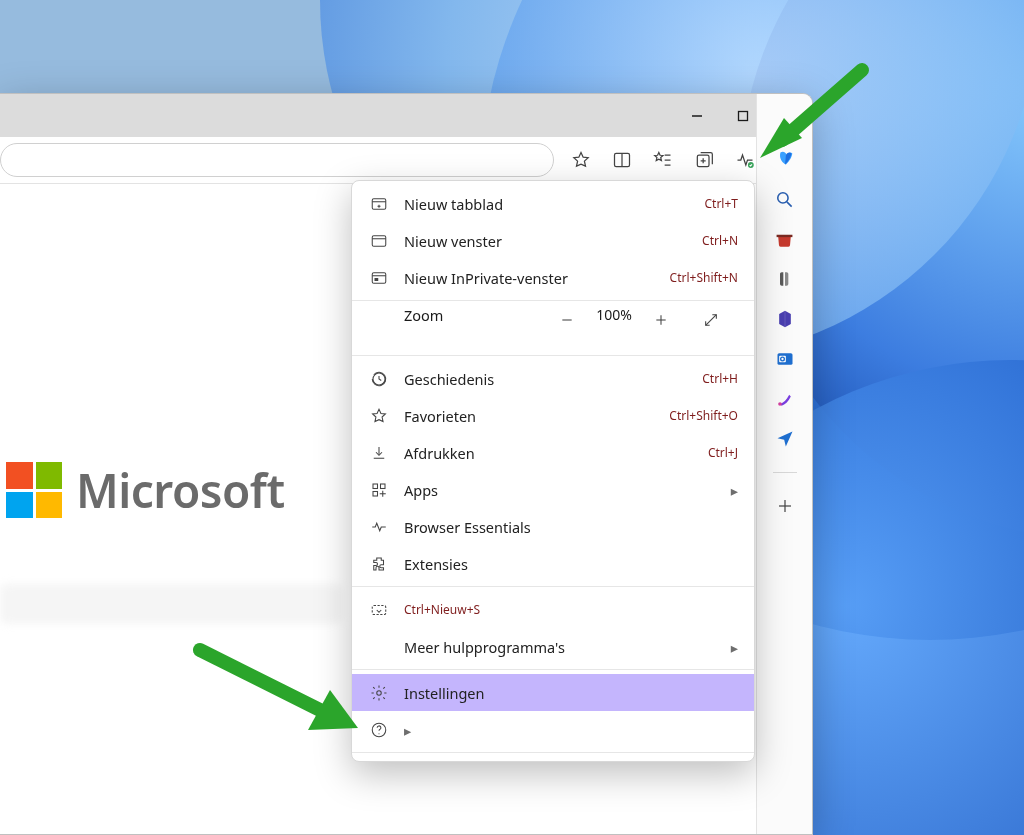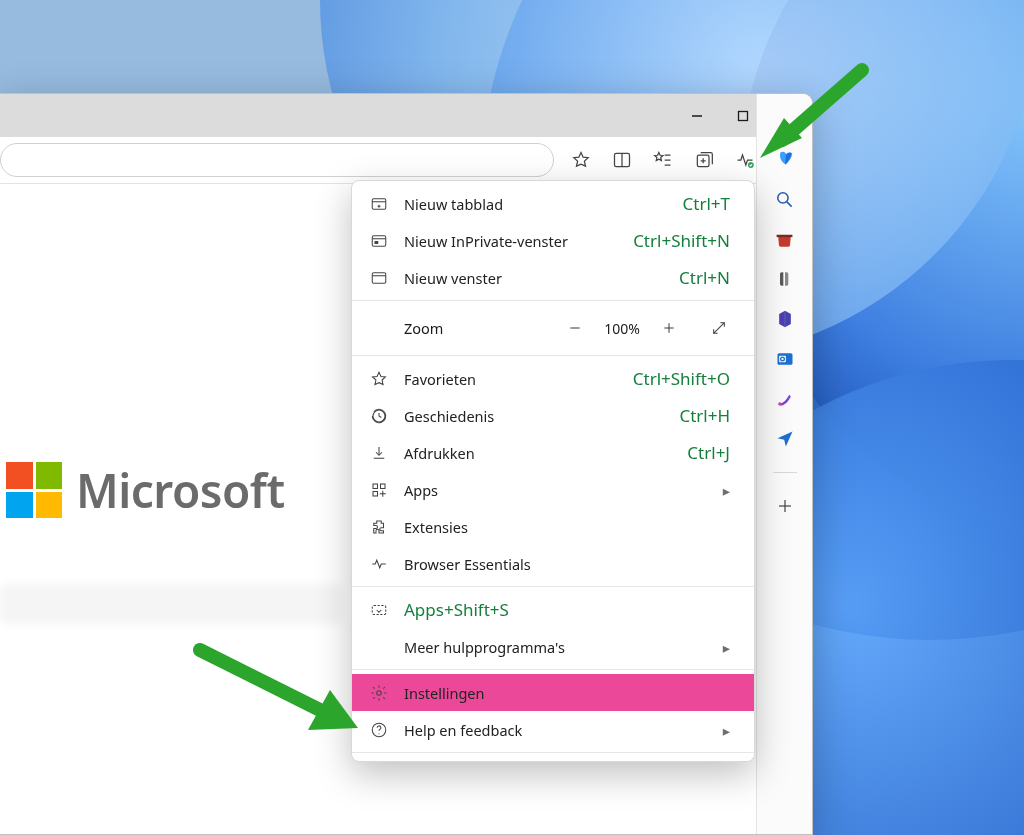--- a/index.html
+++ b/index.html
@@ -34,29 +34,29 @@
 .ms-word{font-size:46px;font-weight:600;color:#6b6b6b;letter-spacing:-.5px}
 .blurcard{position:absolute;left:0;top:400px;width:342px;height:40px;background:#f5f5f5;border-radius:6px;filter:blur(4px)}
 
 
 .sidebar{position:absolute;right:0;top:0;width:56px;height:100%;border-left:1px solid #e3e3e3;background:#fbfbfb;display:flex;flex-direction:column;align-items:center;padding-top:54px;gap:18px}
 .side-ic{width:22px;height:22px;display:flex;align-items:center;justify-content:center;cursor:pointer}
 .side-sep{width:24px;border-top:1px solid #d8d8d8;margin:4px 0}
 
 
 .menu{position:absolute;left:351px;top:180px;width:404px;background:#fff;border:1px solid #d8d8d8;border-radius:8px;box-shadow:0 12px 36px rgba(0,0,0,.25);padding:4px 0;z-index:10}
-.mrow{display:flex;align-items:center;height:37px;padding:0 24px 0 16px;cursor:pointer;font-size:14.5px;color:#222}
+.mrow{display:flex;align-items:center;height:37px;padding:0 16px 0 16px;cursor:pointer;font-size:14.5px;color:#222}
 .mrow .ic{width:22px;height:22px;margin-right:14px;display:flex;align-items:center;justify-content:center;flex-shrink:0}
 .mrow .ic svg{stroke:#444;fill:none;stroke-width:1.4}
 .mrow .lab{flex:1}
-.mrow .sc{color:#15803d;font-size:17px}
+.mrow .sc{color:#7f1d1d;font-size:12px}
 .mrow .arrow{color:#6e6e6e}
-.mrow.hi{background:#ec4899}
+.mrow.hi{background:#c4b5fd}
 .msep{height:1px;background:#e6e6e6;margin:4px 0}
-.zoomrow{display:flex;align-items:center;height:46px;padding:0 20px 0 52px;gap:10px}
+.zoomrow{display:flex;height:46px;padding:0 28px 0 52px;gap:10px}
 .zoomrow .lab{flex:1;font-size:14.5px}
 .zbtn{width:30px;height:30px;display:flex;align-items:center;justify-content:center;cursor:pointer;border-radius:4px}
 .zval{width:44px;text-align:center}
 .expand{margin-left:10px}
 
 
 .guide{position:absolute;z-index:50;pointer-events:none}
 .guide svg{overflow:visible}
 .guidepath{stroke:#2ba52b;stroke-width:14;fill:none;stroke-linecap:round}
 .guidehead{fill:#2ba52b}
@@ -222,35 +222,35 @@
           </svg>
         </span>
       <span class="lab">Nieuw tabblad</span>
       <span class="sc">Ctrl+T</span>
     </div>
     <div class="mrow">
       <span class="ic">
           <svg width="18" height="18" viewBox="0 0 24 24">
             <rect x="3" y="5" width="18" height="14" rx="2"></rect>
             <line x1="3" y1="9" x2="21" y2="9"></line>
+          </svg>
+        </span>
+      <span class="lab">Nieuw venster</span>
+      <span class="sc">Ctrl+N</span>
+    </div>
+    <div class="mrow">
+      <span class="ic">
+          <svg width="18" height="18" viewBox="0 0 24 24">
+            <rect x="3" y="5" width="18" height="14" rx="2"></rect>
+            <line x1="3" y1="9" x2="21" y2="9"></line>
             <rect x="6" y="12" width="5" height="4" fill="#444" stroke="none"></rect>
           </svg>
         </span>
       <span class="lab">Nieuw InPrivate-venster</span>
       <span class="sc">Ctrl+Shift+N</span>
-    </div>
-    <div class="mrow">
-      <span class="ic">
-          <svg width="18" height="18" viewBox="0 0 24 24">
-            <rect x="3" y="5" width="18" height="14" rx="2"></rect>
-            <line x1="3" y1="9" x2="21" y2="9"></line>
-          </svg>
-        </span>
-      <span class="lab">Nieuw venster</span>
-      <span class="sc">Ctrl+N</span>
     </div>
     <div class="msep"></div>
     <div class="zoomrow">
       <span class="lab">Zoom</span>
       <span class="zbtn">
           <svg width="16" height="16" viewBox="0 0 24 24" stroke="#444" stroke-width="1.6">
             <line x1="5" y1="12" x2="19" y2="12"></line>
           </svg>
         </span>
       <span class="zval">100%</span>
@@ -265,36 +265,36 @@
             <path d="M4 20L20 4"></path>
             <path d="M14 4h6v6"></path>
             <path d="M10 20H4v-6"></path>
           </svg>
         </span>
     </div>
     <div class="msep"></div>
     <div class="mrow">
       <span class="ic">
           <svg width="18" height="18" viewBox="0 0 24 24">
-            <path d="M12 3l2.6 5.6 6 .6-4.5 4.2 1.3 6L12 16.9 6.6 19.4l1.3-6L3.4 9.2l6-.6L12 3z"></path>
-          </svg>
-        </span>
-      <span class="lab">Favorieten</span>
-      <span class="sc">Ctrl+Shift+O</span>
-    </div>
-    <div class="mrow">
-      <span class="ic">
-          <svg width="18" height="18" viewBox="0 0 24 24">
             <circle cx="12" cy="12" r="8"></circle>
             <path d="M12 8v4l3 2"></path>
             <path d="M3 12a9 9 0 1 0 2-5.7"></path>
           </svg>
         </span>
       <span class="lab">Geschiedenis</span>
       <span class="sc">Ctrl+H</span>
+    </div>
+    <div class="mrow">
+      <span class="ic">
+          <svg width="18" height="18" viewBox="0 0 24 24">
+            <path d="M12 3l2.6 5.6 6 .6-4.5 4.2 1.3 6L12 16.9 6.6 19.4l1.3-6L3.4 9.2l6-.6L12 3z"></path>
+          </svg>
+        </span>
+      <span class="lab">Favorieten</span>
+      <span class="sc">Ctrl+Shift+O</span>
     </div>
     <div class="mrow">
       <span class="ic">
           <svg width="18" height="18" viewBox="0 0 24 24">
             <path d="M12 4v10"></path>
             <path d="M8 11l4 4 4-4"></path>
             <line x1="5" y1="19" x2="19" y2="19"></line>
           </svg>
         </span>
       <span class="lab">Afdrukken</span>
@@ -309,42 +309,42 @@
             <line x1="17" y1="13" x2="17" y2="21"></line>
             <line x1="13" y1="17" x2="21" y2="17"></line>
           </svg>
         </span>
       <span class="lab">Apps</span>
       <span class="arrow">▸</span>
     </div>
     <div class="mrow">
       <span class="ic">
           <svg width="18" height="18" viewBox="0 0 24 24">
+            <path d="M3 12h4l2-5 4 10 2-5h6"></path>
+          </svg>
+        </span>
+      <span class="lab">Browser Essentials</span>
+    </div>
+    <div class="mrow">
+      <span class="ic">
+          <svg width="18" height="18" viewBox="0 0 24 24">
             <path d="M9 4h6v3h3v6h-3a2 2 0 1 0 0 4h3v3h-6v-3a2 2 0 1 0-4 0v3H5v-6h3a2 2 0 1 0 0-4H5V7h4V4z"></path>
           </svg>
         </span>
       <span class="lab">Extensies</span>
-    </div>
-    <div class="mrow">
-      <span class="ic">
-          <svg width="18" height="18" viewBox="0 0 24 24">
-            <path d="M3 12h4l2-5 4 10 2-5h6"></path>
-          </svg>
-        </span>
-      <span class="lab">Browser Essentials</span>
     </div>
     <div class="msep"></div>
     <div class="mrow">
       <span class="ic">
           <svg width="18" height="18" viewBox="0 0 24 24">
             <rect x="3" y="6" width="18" height="12" rx="2" stroke-dasharray="3 2"></rect>
             <path d="M9 12l3 3 3-3"></path>
           </svg>
         </span>
-      <span class="sc">Apps+Shift+S</span>
+      <span class="sc">Ctrl+Nieuw+S</span>
     </div>
     <div class="mrow">
       <span class="ic"></span>
       <span class="lab">Meer hulpprogramma's</span>
       <span class="arrow">▸</span>
     </div>
     <div class="msep"></div>
     <div class="mrow hi">
       <span class="ic">
           <svg width="18" height="18" viewBox="0 0 24 24">
@@ -355,21 +355,20 @@
       <span class="lab">Instellingen</span>
     </div>
     <div class="mrow">
       <span class="ic">
           <svg width="18" height="18" viewBox="0 0 24 24">
             <circle cx="12" cy="12" r="9"></circle>
             <path d="M9.5 9a2.5 2.5 0 1 1 3.5 2.3c-.9.5-1 1-1 1.7"></path>
             <circle cx="12" cy="17" r=".8" fill="#444" stroke="none"></circle>
           </svg>
         </span>
-      <span class="lab">Help en feedback</span>
       <span class="arrow">▸</span>
     </div>
     <div class="msep"></div>
   </div>
 
   <div class="guide" style="left:752px;top:60px">
     <svg width="140" height="120">
       <line class="guidepath" x1="110" y1="10" x2="30" y2="80"></line>
       <polygon class="guidehead" points="8,98 50,78 32,58"></polygon>
     </svg>

